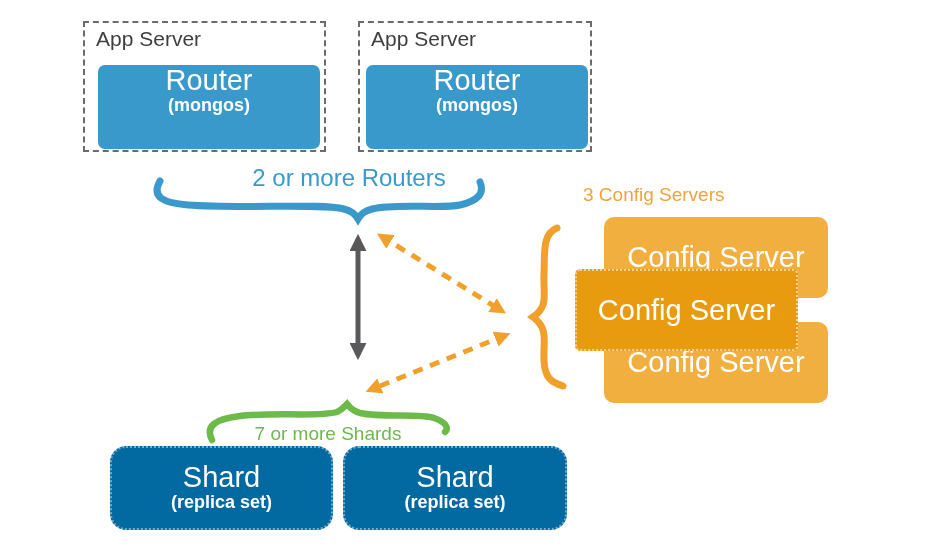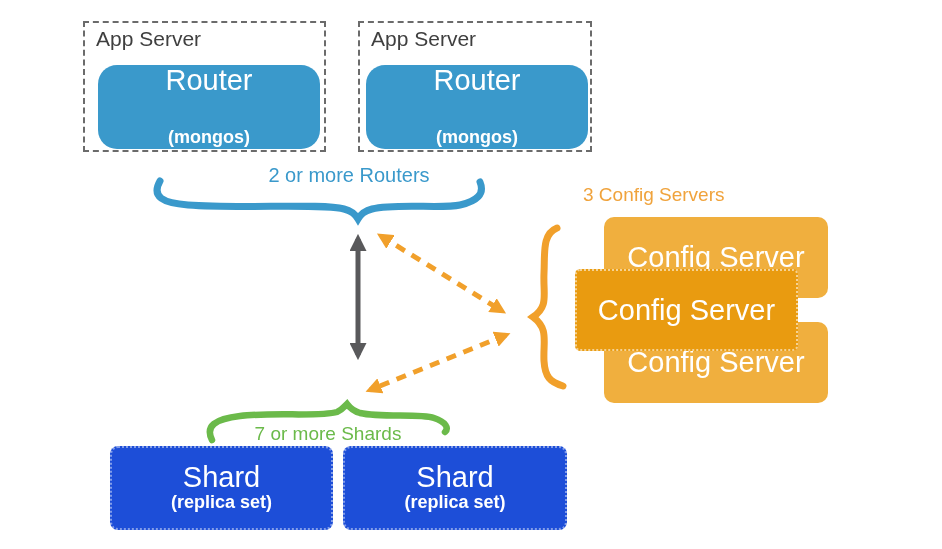--- a/index.html
+++ b/index.html
@@ -36,37 +36,37 @@
     left: 11px; top: 4px;
     font-size: 21px;
     color: #3f3f3f;
   }
   
   .router {
     position: absolute;
     top: 42px;
     width: 222px; height: 84px;
     background: #3a99cb;
-    border-radius: 19px;
+    border-radius: 7px;
     display: flex;
     flex-direction: column;
     align-items: center;
-    justify-content: space-between;
+    justify-content: flex-start;
     color: #ffffff;
   }
   .as1 .router { left: 13px; }
   .as2 .router { left: 6px; }
   .node-title { font-size: 29px; line-height: 1.05; }
   .node-sub   { font-size: 18px; line-height: 1.2; font-weight: bold; }
   
   .caption { position: absolute; white-space: nowrap; }
   .routers-caption {
     left: 249px; top: 164px; width: 200px;
     text-align: center;
-    font-size: 20px;
+    font-size: 24px;
     color: #3a99cb;
   }
   .config-caption {
     left: 583px; top: 184px;
     font-size: 19px;
     color: #f0a33c;
   }
   .shards-caption {
     left: 238px; top: 423px; width: 180px;
     text-align: center;
@@ -102,23 +102,23 @@
     justify-content: center;
     color: #ffffff;
     font-size: 29px;
     z-index: 3;
   }
   
   .shard {
     position: absolute;
     top: 446px;
     height: 84px;
-    background: #1d4ed8;
+    background: #0369a1;
     border: 2px dotted rgba(255,255,255,0.45);
-    border-radius: 8px;
+    border-radius: 16px;
     box-sizing: border-box;
     display: flex;
     flex-direction: column;
     align-items: center;
     justify-content: center;
     color: #ffffff;
   }
   .sh1 { left: 110px; width: 223px; }
   .sh2 { left: 343px; width: 224px; }
 </style>

